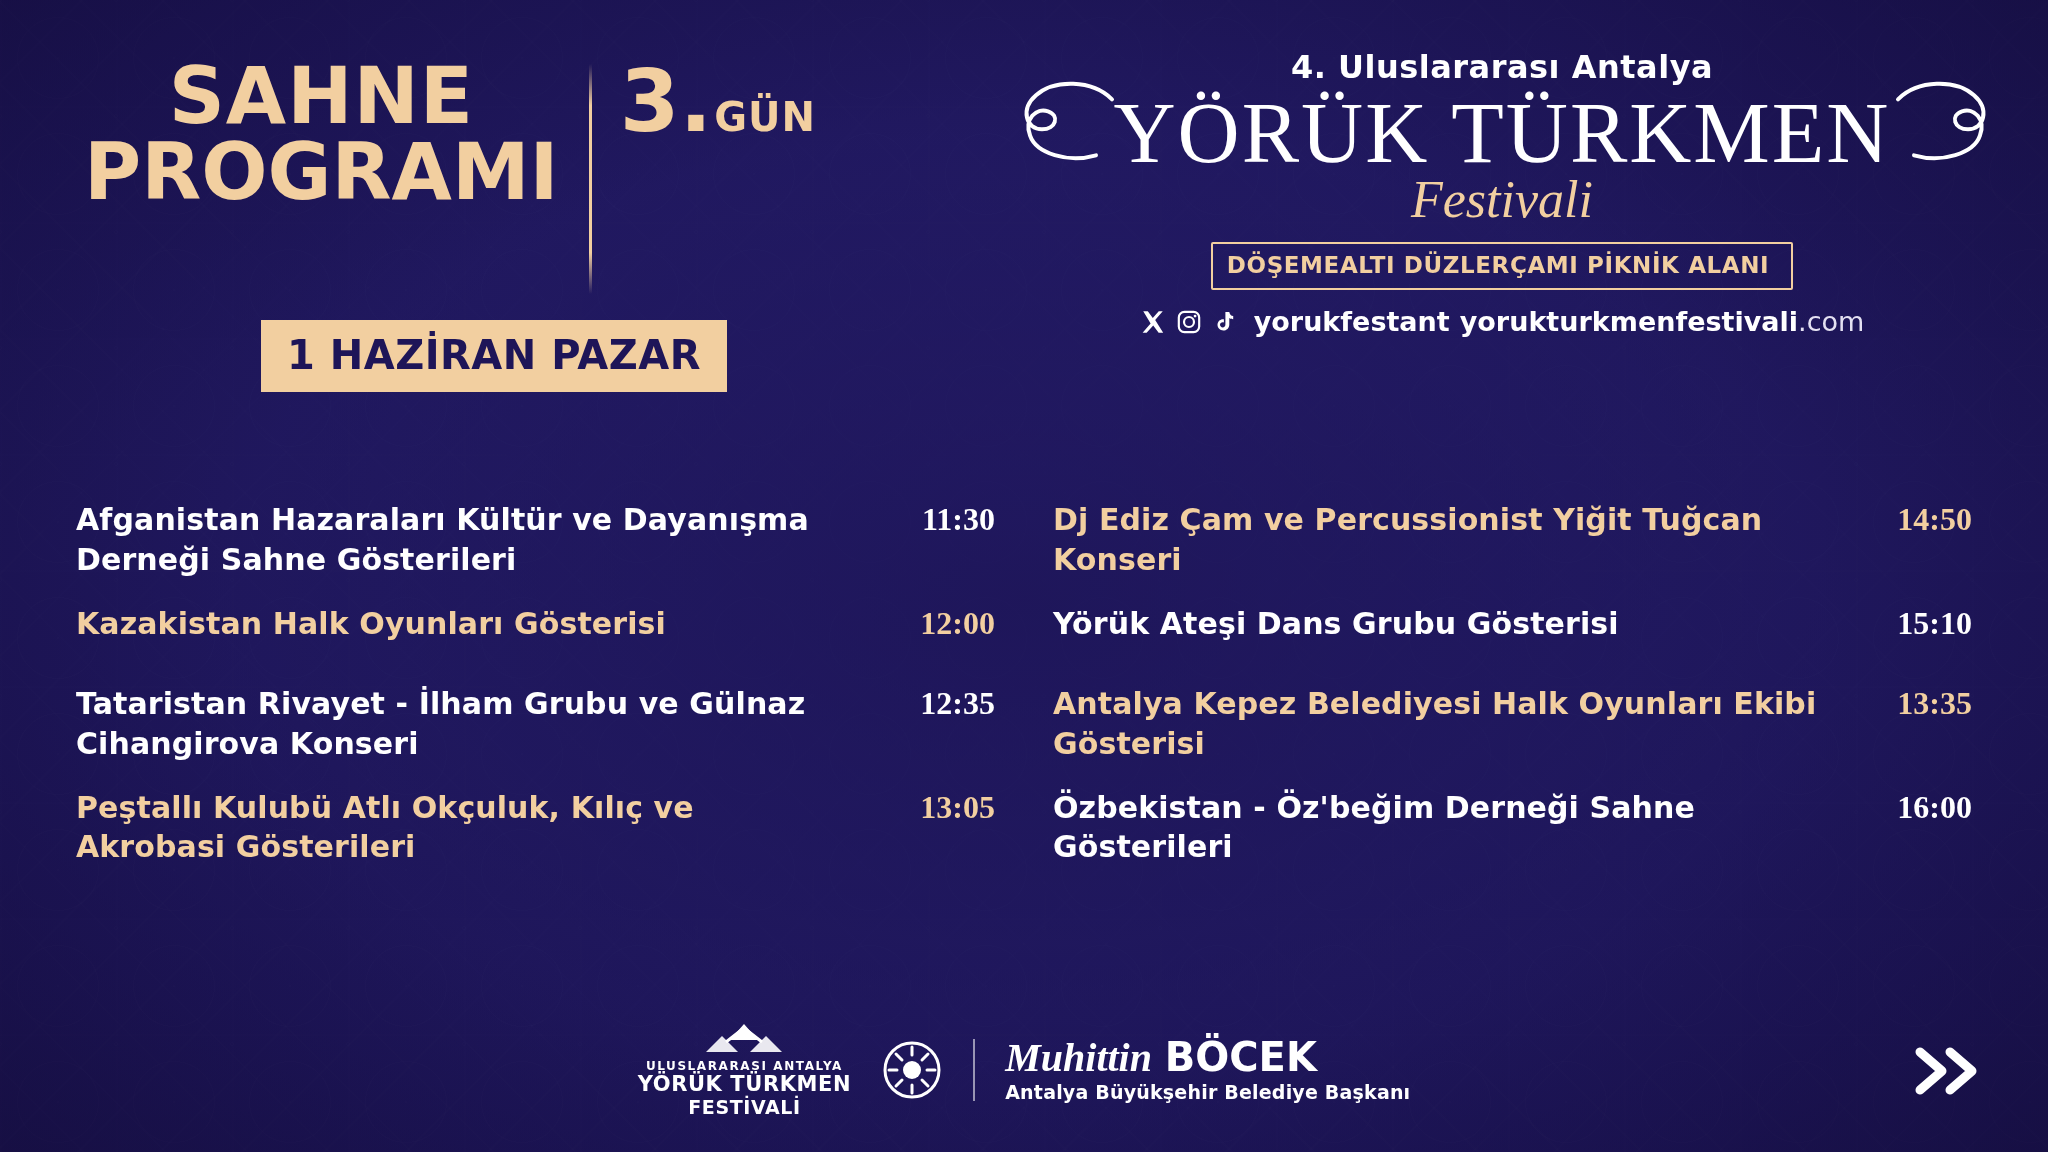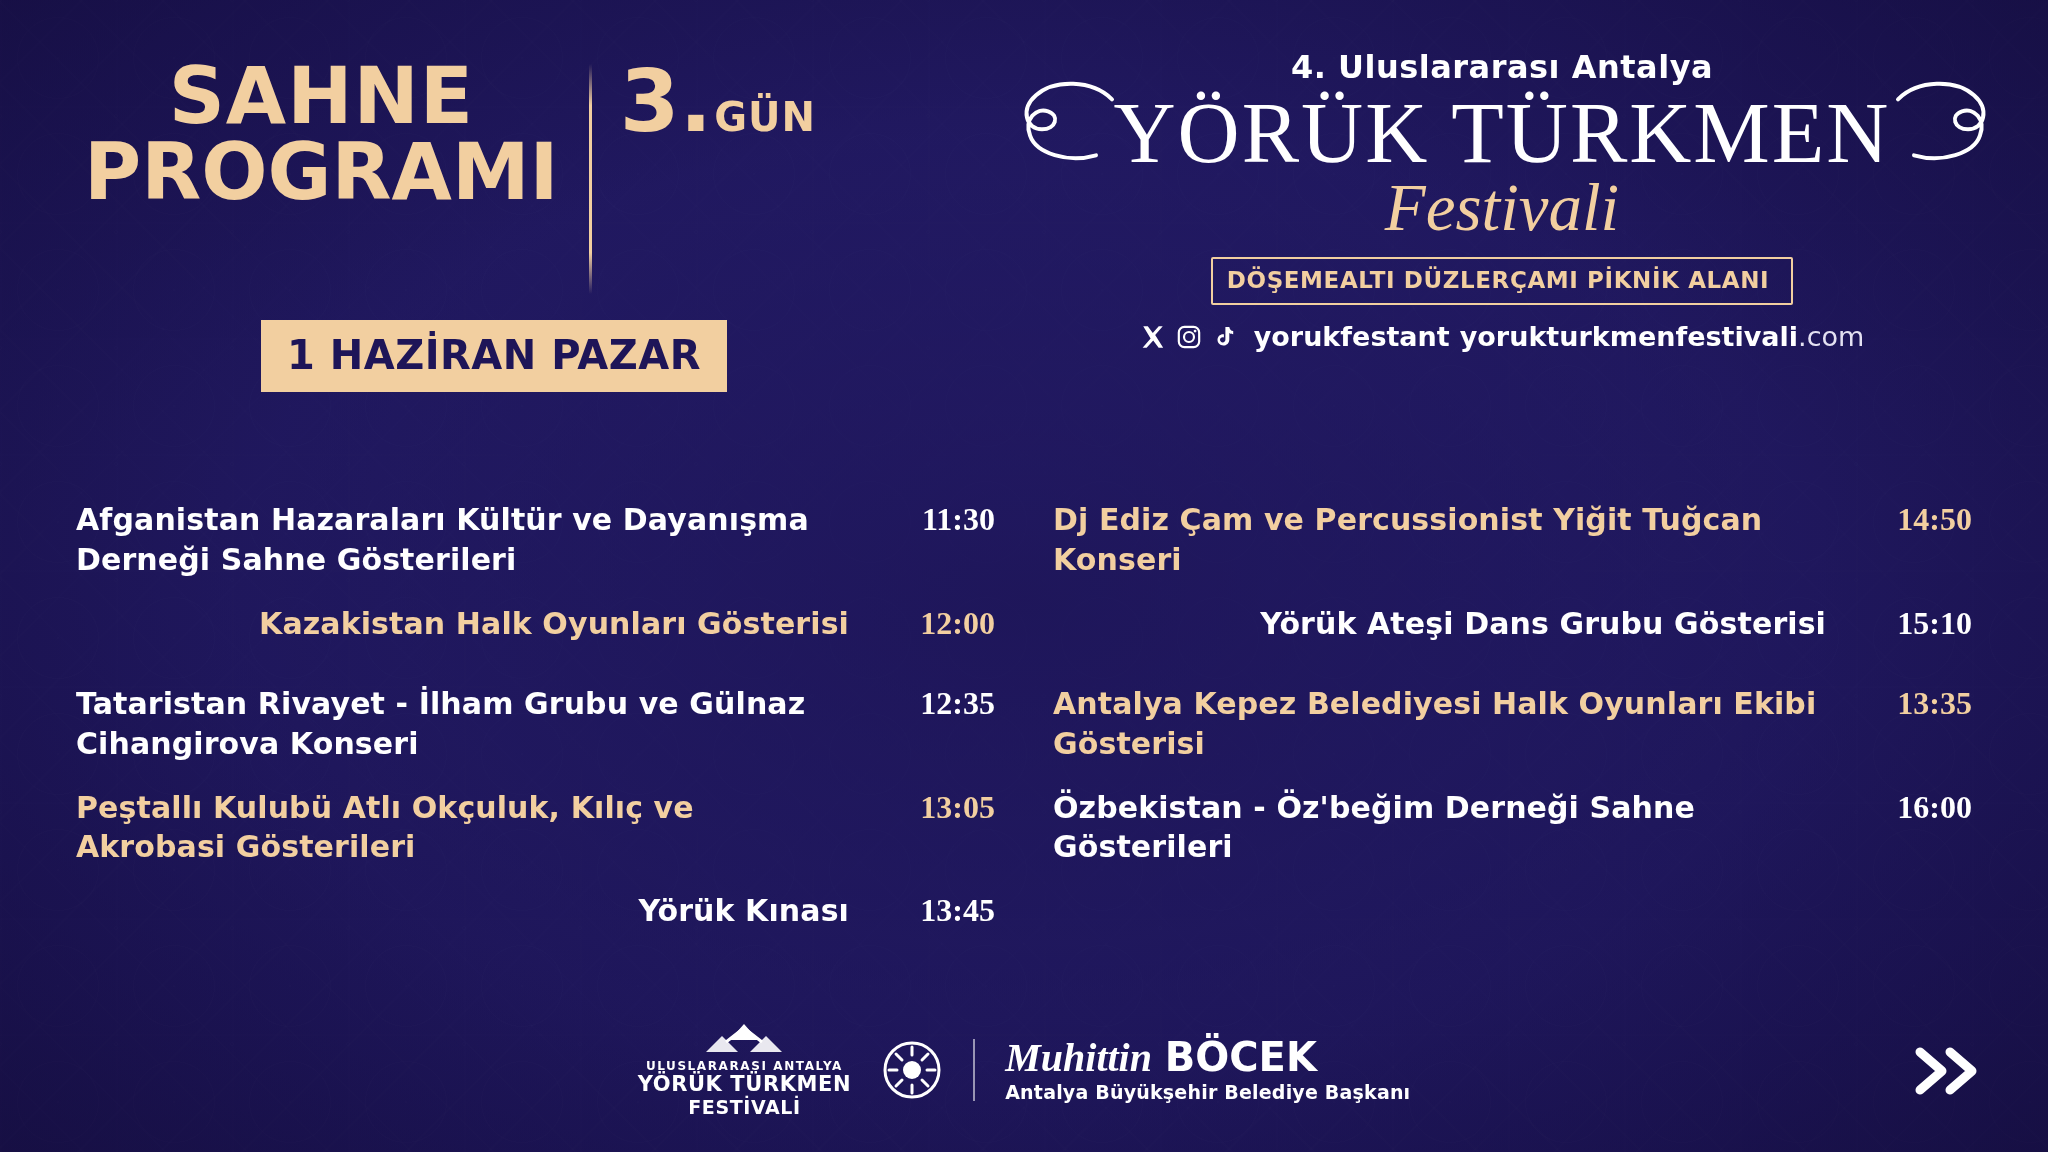--- a/index.html
+++ b/index.html
@@ -144,21 +144,21 @@
     width: 120px;
     height: 96px;
     transform: translateY(-58%);
   }
   .swirl-left  { left: -46px; }
   .swirl-right { right: -52px; }
   .fest-sub {
     color: #f2cfa0;
     font-family: "Liberation Serif", serif;
     font-style: italic;
-    font-size: 67px;
+    font-size: 52px;
     line-height: 1;
     margin-top: -4px;
   }
   .venue-pill {
     margin: 16px auto 0 auto;
     display: inline-block;
     border: 2px solid #f2cfa0;
     color: #f2cfa0;
     border-radius: 2px;
     padding: 8px 22px 10px 14px;
@@ -189,22 +189,22 @@
     right: 0;
     top: 500px;
     display: flex;
     padding: 0 76px;
     gap: 58px;
   }
   .col { flex: 1 1 0; }
   .row {
     display: flex;
     align-items: flex-start;
-    justify-content: flex-end;
-    gap: 26px;
+    justify-content: space-between;
+    gap: 34px;
     margin-bottom: 24px;
     min-height: 56px;
   }
   .row .title {
     font-size: 30px;
     font-weight: 700;
     line-height: 1.33;
     letter-spacing: .1px;
     font-family: "DejaVu Sans", sans-serif;
   }
@@ -362,24 +362,20 @@
       <div class="row">
         <div class="title c-white">Tataristan Rivayet - İlham Grubu ve Gülnaz Cihangirova Konseri</div>
         <div class="time c-white">12:35</div>
       </div>
 
       <div class="row">
         <div class="title c-gold">Peştallı Kulubü Atlı Okçuluk, Kılıç ve Akrobasi Gösterileri</div>
         <div class="time c-gold">13:05</div>
       </div>
 
-      <div class="row">
-        <div class="title c-white">Yörük Kınası</div>
-        <div class="time c-white">13:45</div>
-      </div>
 
     </div>
 
     <div class="col col-right">
 
       <div class="row">
         <div class="title c-gold">Dj Ediz Çam ve Percussionist Yiğit Tuğcan Konseri</div>
         <div class="time c-gold">14:50</div>
       </div>
 

